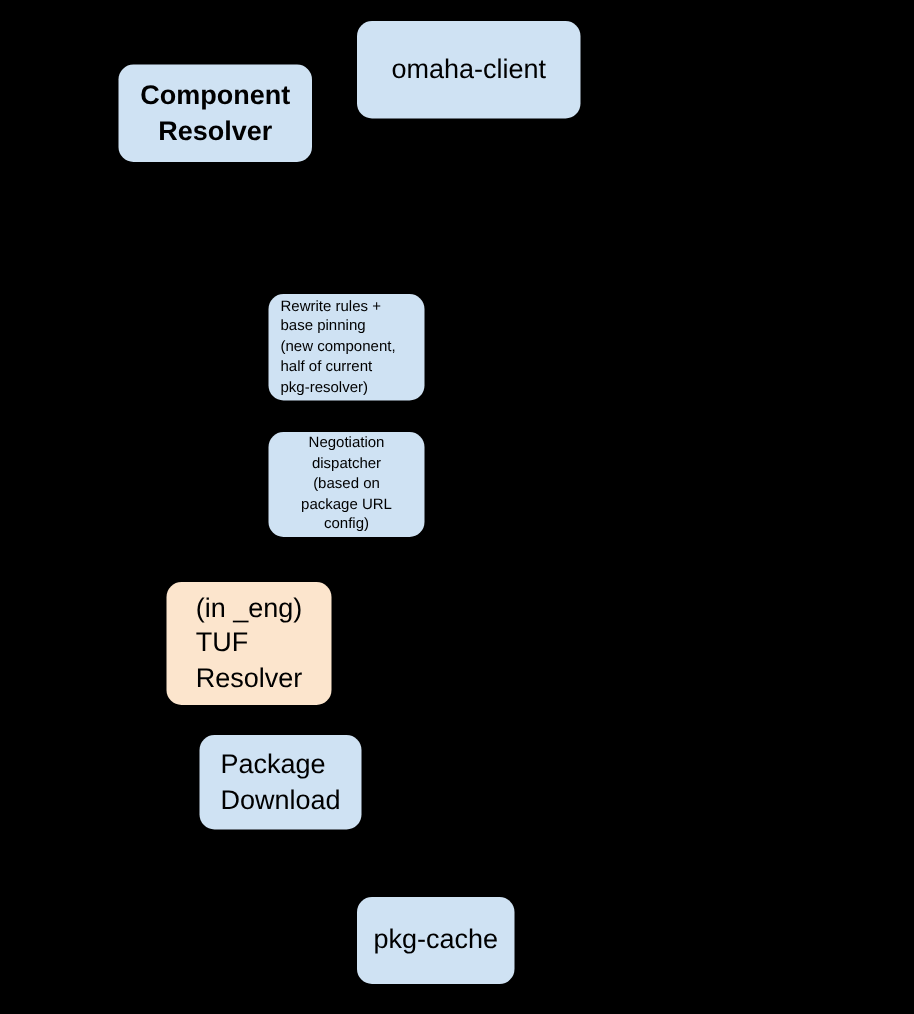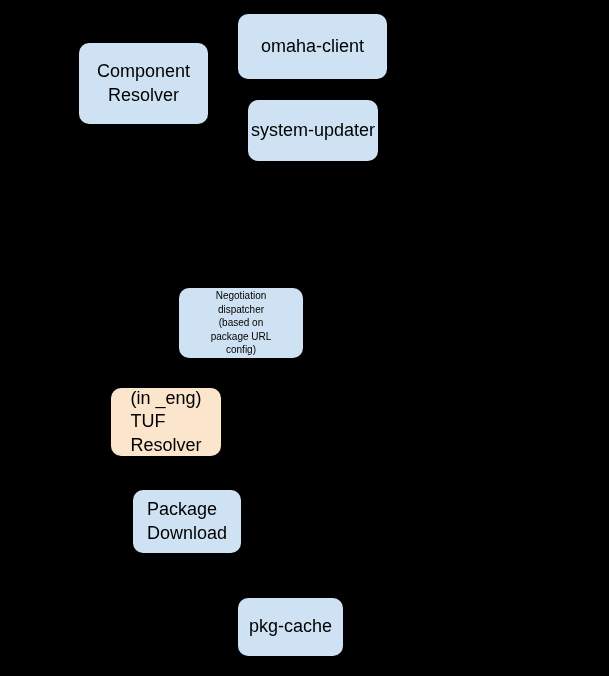--- a/index.html
+++ b/index.html
@@ -47,41 +47,45 @@
   
   .node--left {
     justify-content: flex-start;
     text-align: left;
     padding-left: 8px;
     padding-right: 4px;
   }
 
   
   #n-omaha       { left: 238px; top: 14px;  width: 149px; height: 65px; }
-  #n-component   { left: 79px;  top: 43px;  width: 129px; height: 81px; }
+  #n-component   { left: 79px;  top: 43px;  width: 129px; height: 65px; font-weight: bold; }
   #n-system      { left: 248px; top: 100px; width: 130px; height: 61px; }
   #n-rewrite     { left: 179px; top: 196px; width: 104px; height: 71px; }
-  #n-negotiation { left: 179px; top: 288px; width: 124px; height: 70px; }
-  #n-tuf         { left: 111px; top: 388px; width: 110px; height: 68px; }
+  #n-negotiation { left: 179px; top: 288px; width: 104px; height: 70px; }
+  #n-tuf         { left: 111px; top: 388px; width: 110px; height: 82px; }
   #n-cup         { left: 227px; top: 390px; width: 112px; height: 68px; }
   #n-package     { left: 133px; top: 490px; width: 108px; height: 63px; }
   #n-cache       { left: 238px; top: 598px; width: 105px; height: 58px; }
 </style>
 </head>
 <body style="background: rgb(0, 0, 0);">
 
 <div class="canvas">
 
   <div id="n-omaha" class="node">omaha-client</div>
 
   <div id="n-component" class="node">Component
 Resolver</div>
 
-  <div id="n-system" class="node">system-updater</div>
 
+  <div id="n-rewrite" class="node node--small node--left">Rewrite rules +
+base pinning
+(new component,
+half of current
+pkg-resolver)</div>
 
   <div id="n-negotiation" class="node node--small">Negotiation
 dispatcher
 (based on
 package URL
 config)</div>
 
   <div id="n-tuf" class="node node--highlight node--leftblock">(in _eng)
 TUF
 Resolver</div>

